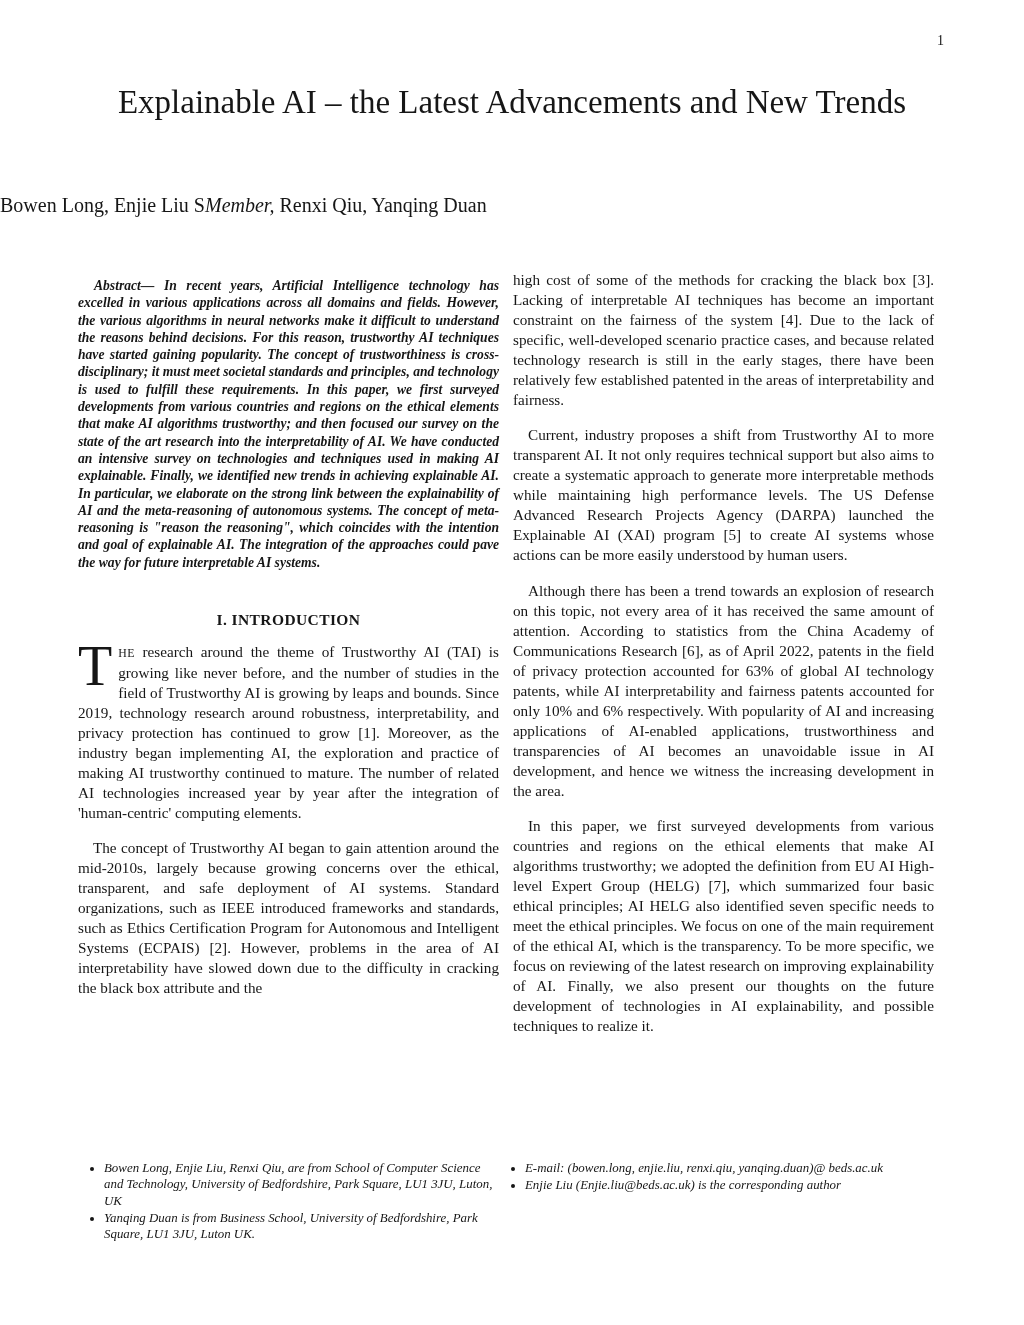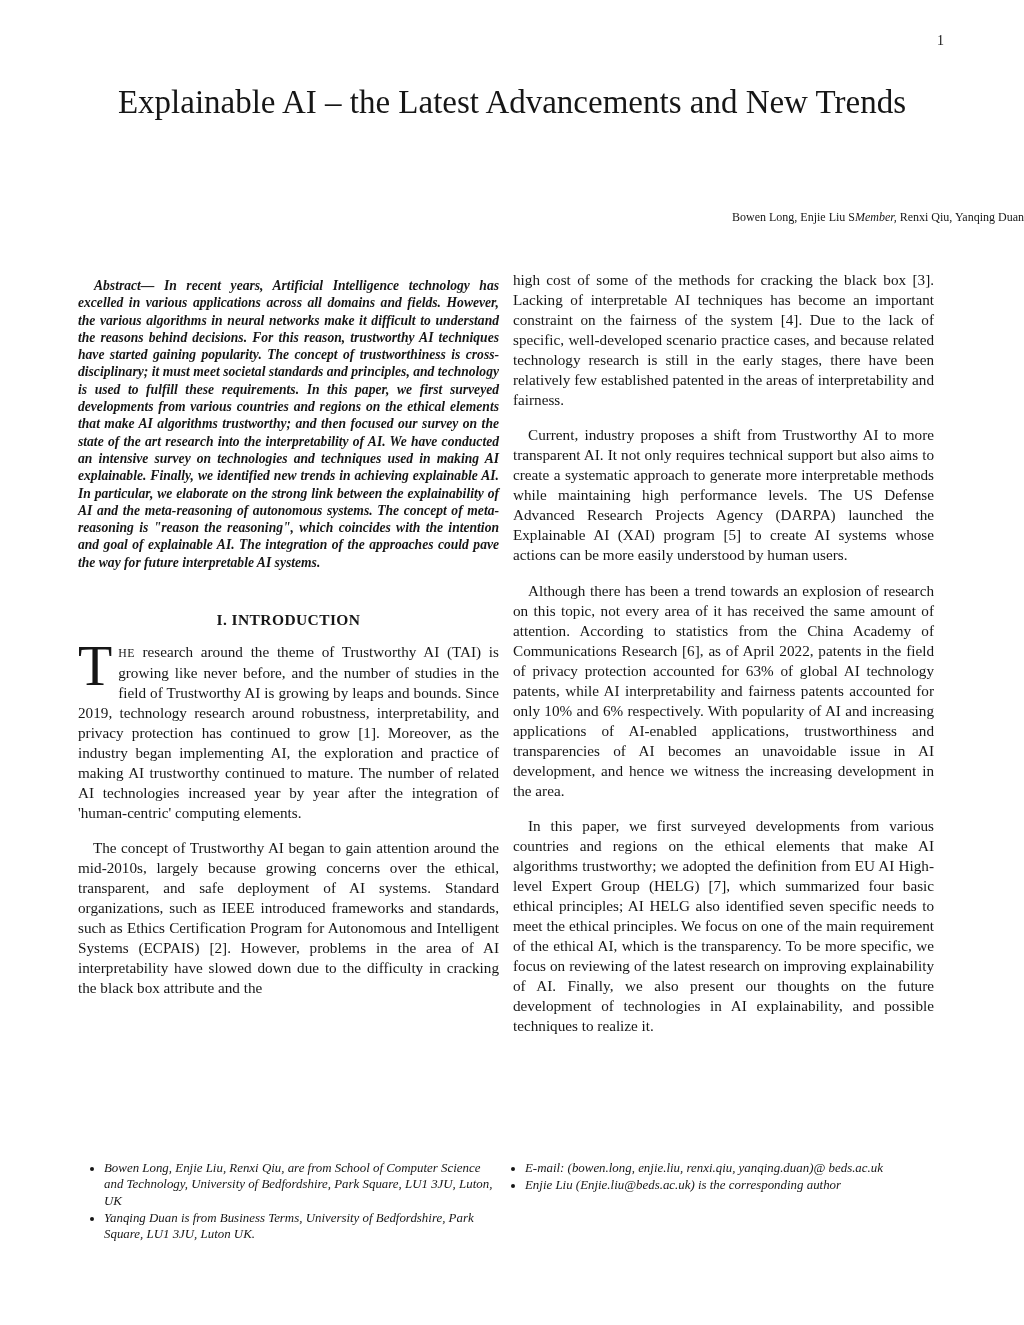--- a/index.html
+++ b/index.html
@@ -17,23 +17,23 @@
     font-size: 14px;
   }
   .title {
     position: absolute; top: 81px; left: 82px; width: 860px;
     text-align: center;
     font-size: 33px; line-height: 1.32;
     font-weight: normal;
     margin: 0;
   }
   .authors {
-    position: absolute; top: 210px; left: 0; width: 100%;
-    text-align: right;
-    font-size: 12px;
+    position: absolute; top: 194px; left: 0; width: 100%;
+    text-align: left;
+    font-size: 20px;
   }
   .authors .member { font-style: italic; }
   .columns {
     position: absolute; top: 255px; left: 78px; width: 869px;
     display: flex; gap: 14px;
   }
   .col { width: 421px; }
   .abstract {
     margin-top: 22px;
     font-size: 13.6px; line-height: 17.3px;
@@ -111,21 +111,21 @@
     <p class="body-p indent">Although there has been a trend towards an explosion of research on this topic, not every area of it has received the same amount of attention. According to statistics from the China Academy of Communications Research [6], as of April 2022, patents in the field of privacy protection accounted for 63% of global AI technology patents, while AI interpretability and fairness patents accounted for only 10% and 6% respectively. With popularity of AI and increasing applications of AI-enabled applications, trustworthiness and transparencies of AI becomes an unavoidable issue in AI development, and hence we witness the increasing development in the area.</p>
     <p class="body-p indent">In this paper, we first surveyed developments from various countries and regions on the ethical elements that make AI algorithms trustworthy; we adopted the definition from EU AI High-level Expert Group (HELG) [7], which summarized four basic ethical principles; AI HELG also identified seven specific needs to meet the ethical principles.  We focus on one of the main requirement of the ethical AI, which is the transparency. To be more specific, we focus on reviewing of the latest research on improving explainability of AI. Finally, we also present our thoughts on the future development of technologies in AI explainability, and possible techniques to realize it.</p>
   </div>
 
 </div>
 
 <div class="footnotes">
   <div class="col-fn">
     <ul>
       <li>Bowen Long, Enjie Liu, Renxi Qiu, are from School of Computer Science and Technology, University of Bedfordshire, Park Square, LU1 3JU, Luton, UK</li>
-      <li>Yanqing Duan is from Business Terms, University of Bedfordshire, Park Square, LU1 3JU, Luton UK.</li>
+      <li>Yanqing Duan is from Business School, University of Bedfordshire, Park Square, LU1 3JU, Luton UK.</li>
     </ul>
   </div>
   <div class="col-fn">
     <ul>
       <li>E-mail: (bowen.long, enjie.liu, renxi.qiu, yanqing.duan)@ beds.ac.uk</li>
       <li>Enjie Liu (Enjie.liu@beds.ac.uk) is the corresponding author</li>
     </ul>
   </div>
 </div>
 

